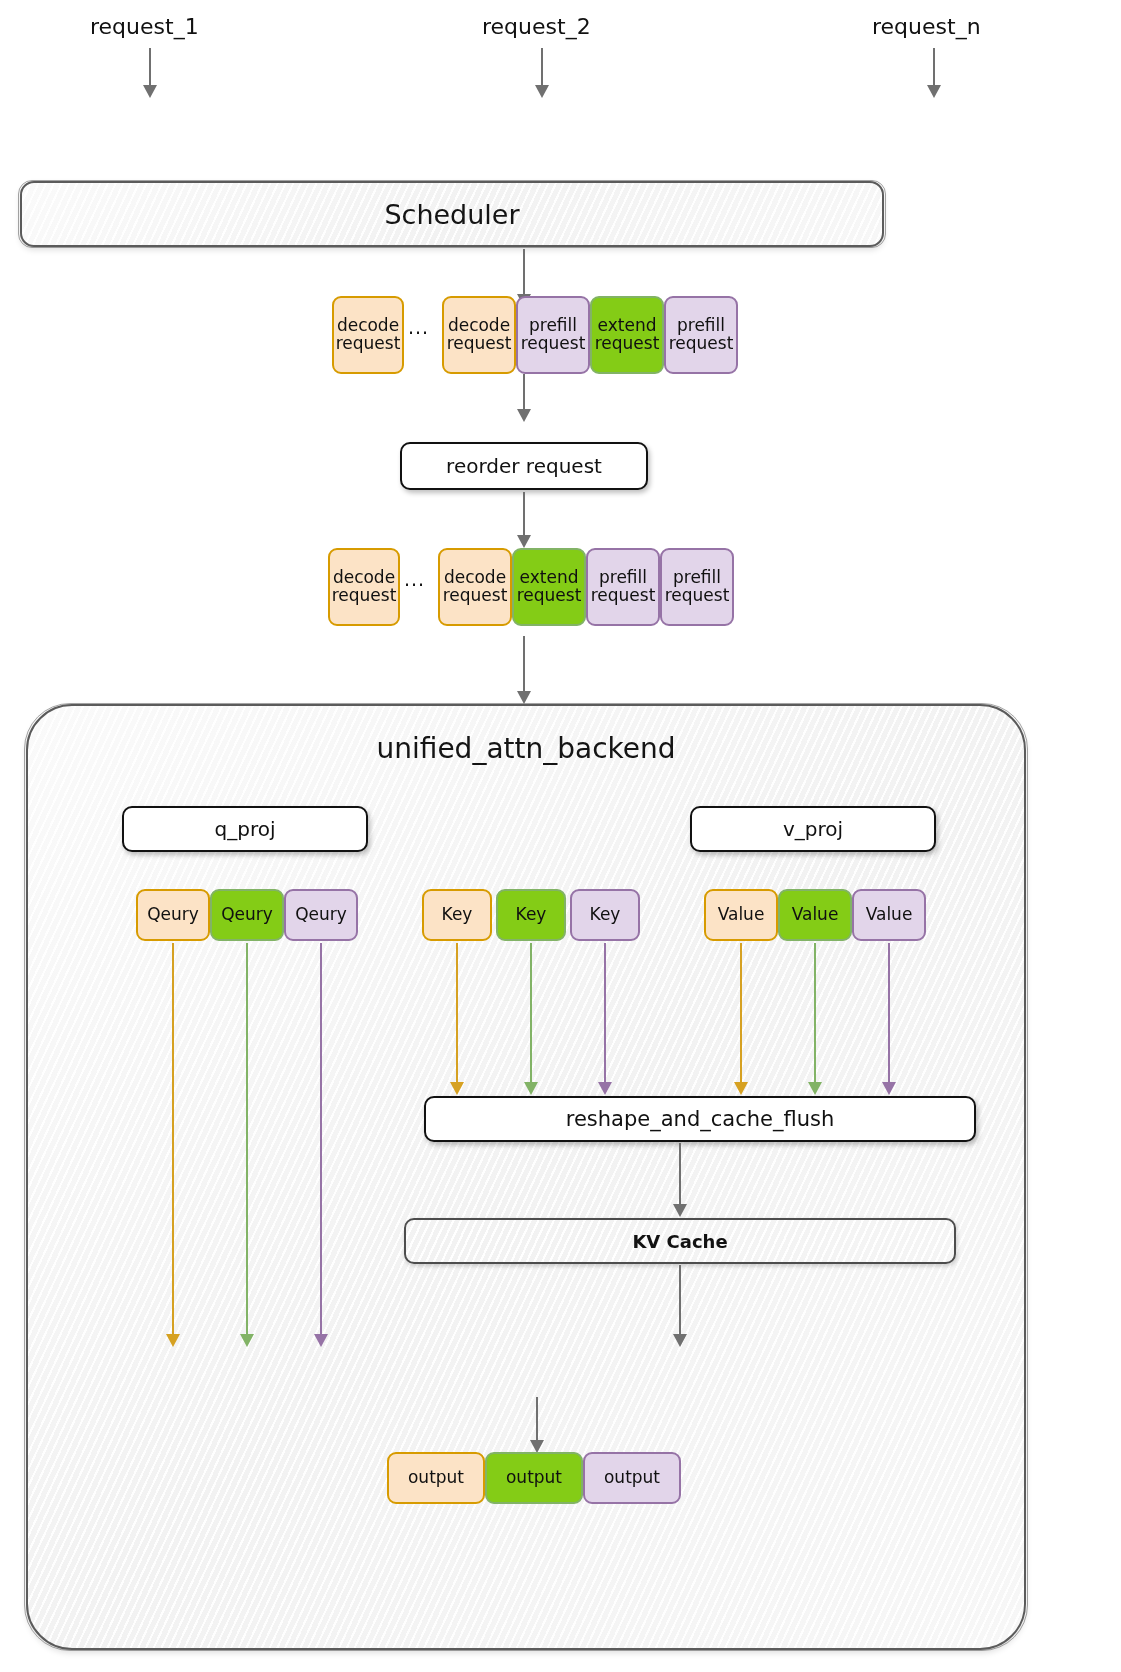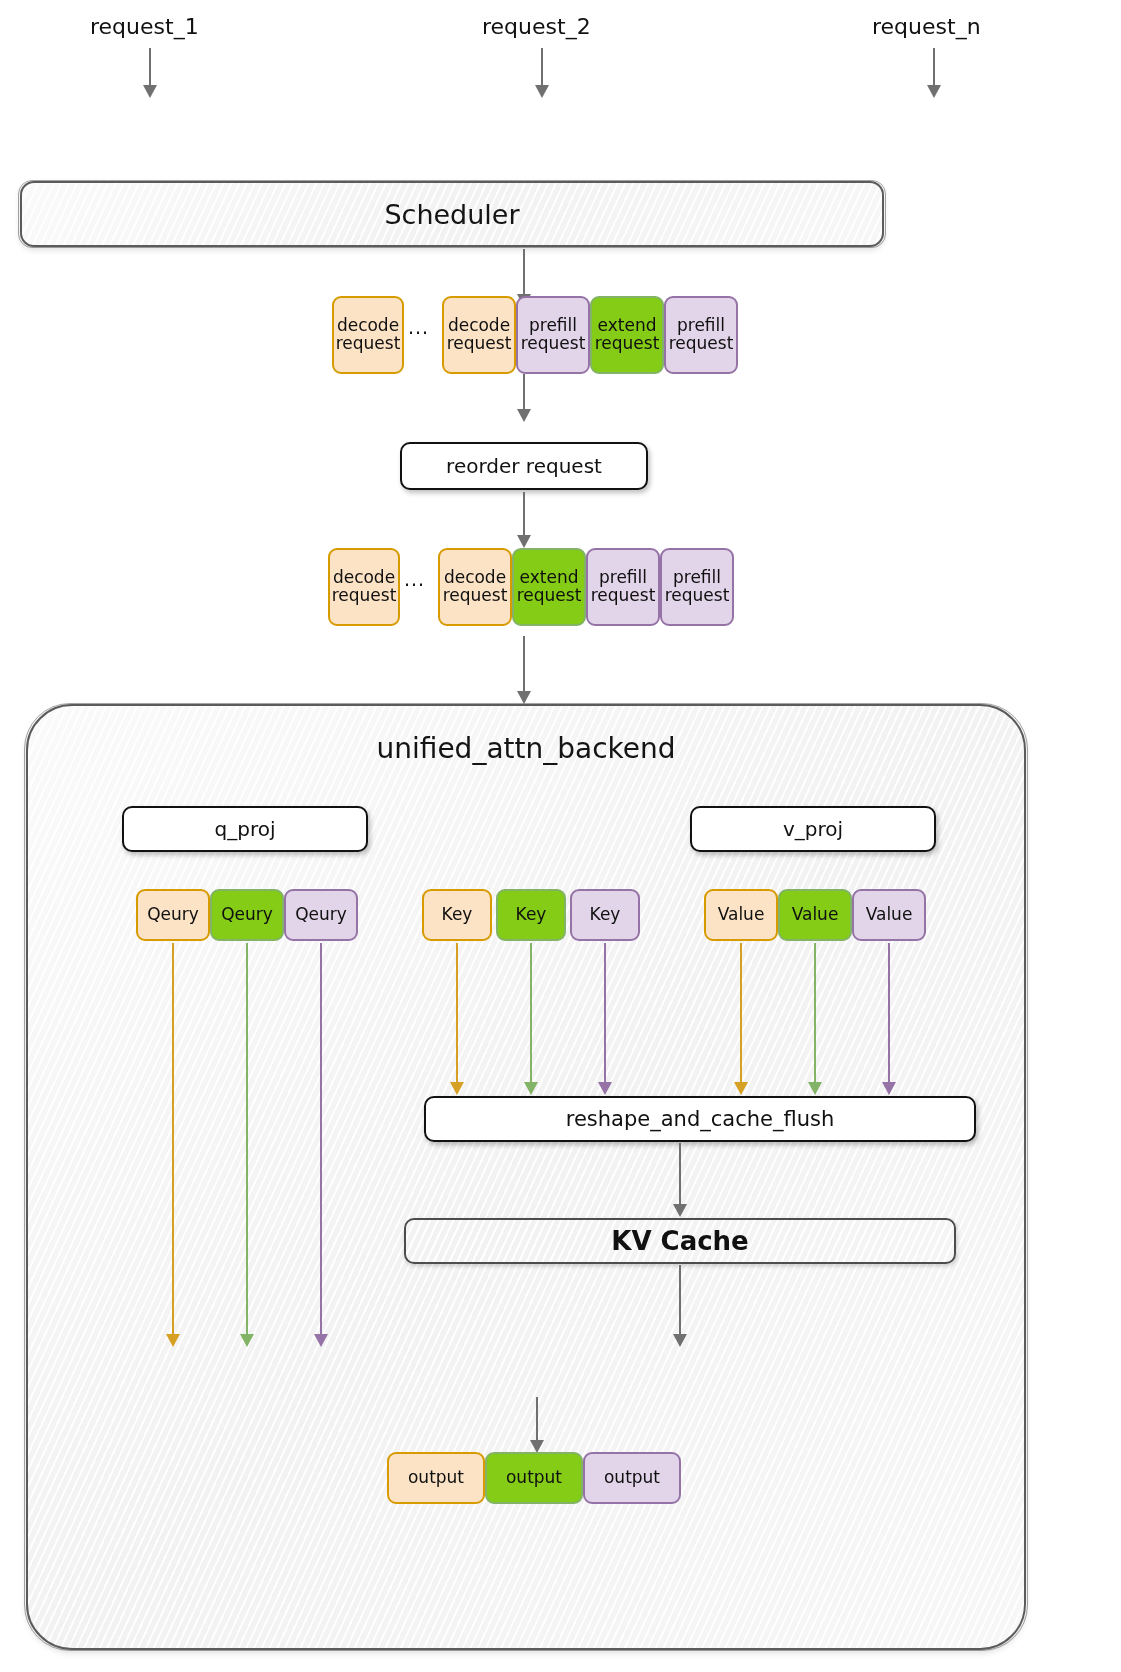--- a/index.html
+++ b/index.html
@@ -305,21 +305,21 @@
 
   <div class="abs proc ctr" style="left:404px;top:1096px;width:552px;height:46px;font-size:21px;margin-left:20px;">
     <span>reshape_and_cache_flush</span>
   </div>
 
   <div class="arrow g" style="left:672px;top:1143px;width:16px;height:74px;">
     <div class="shaft" style="top:0;height:62px;"></div>
       <div class="head"></div>
   </div>
 
-  <div class="abs proc ghost ctr" style="left:404px;top:1218px;width:552px;height:46px;font-size:26px;">
+  <div class="abs proc ghost ctr" style="left:404px;top:1218px;width:552px;height:46px;font-size:18px;">
     <span>KV Cache</span>
   </div>
 
   <div class="arrow g" style="left:672px;top:1265px;width:16px;height:82px;">
     <div class="shaft" style="top:0;height:70px;"></div>
       <div class="head"></div>
   </div>
 
 
   <div class="arrow g" style="left:529px;top:1397px;width:16px;height:56px;">

